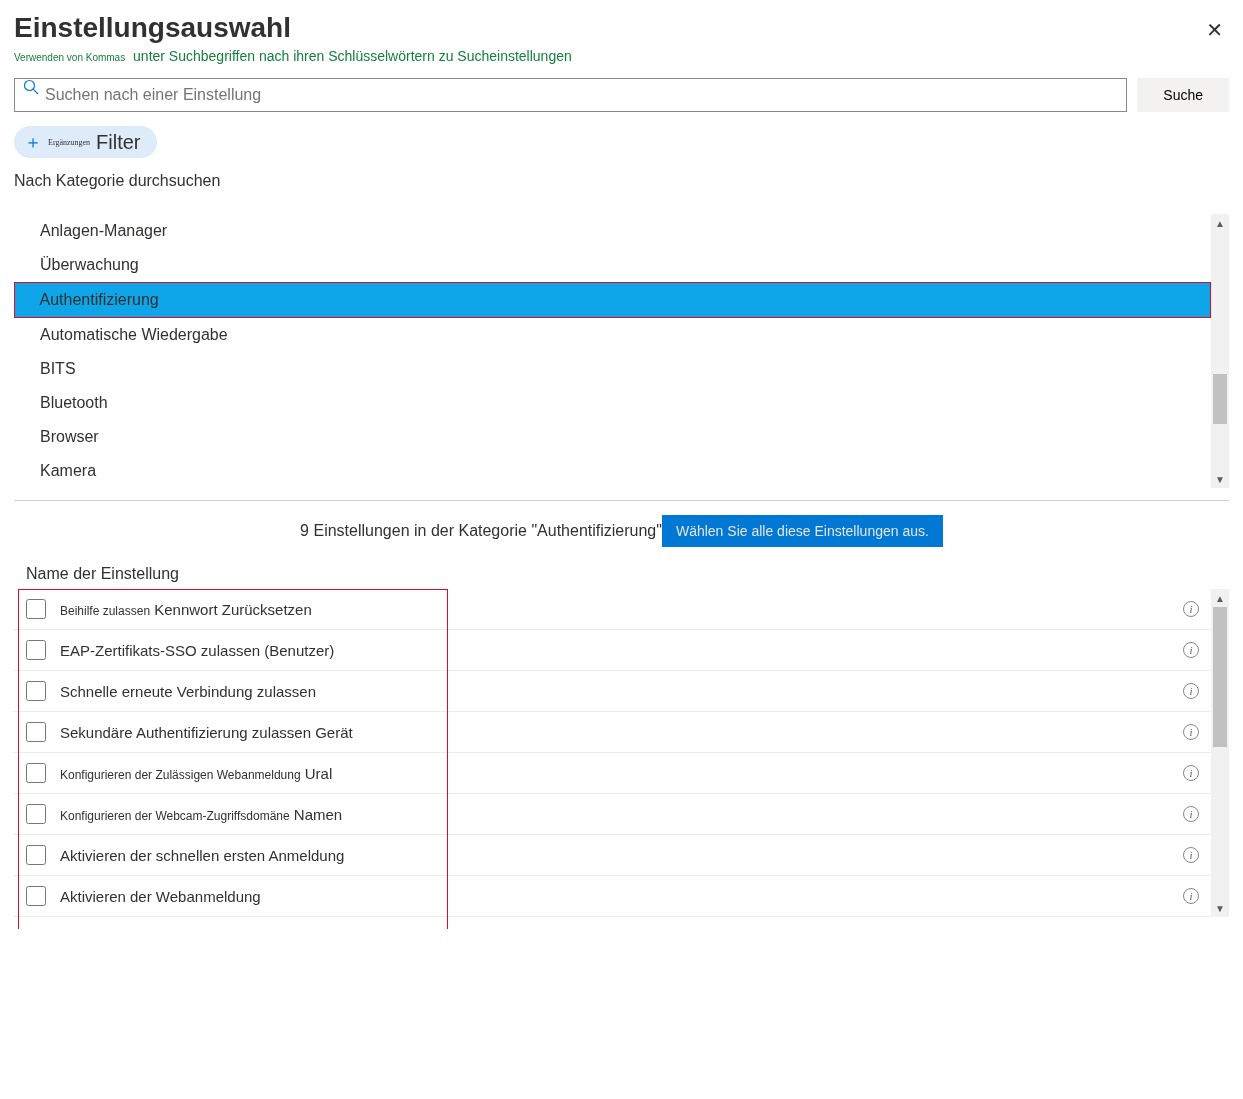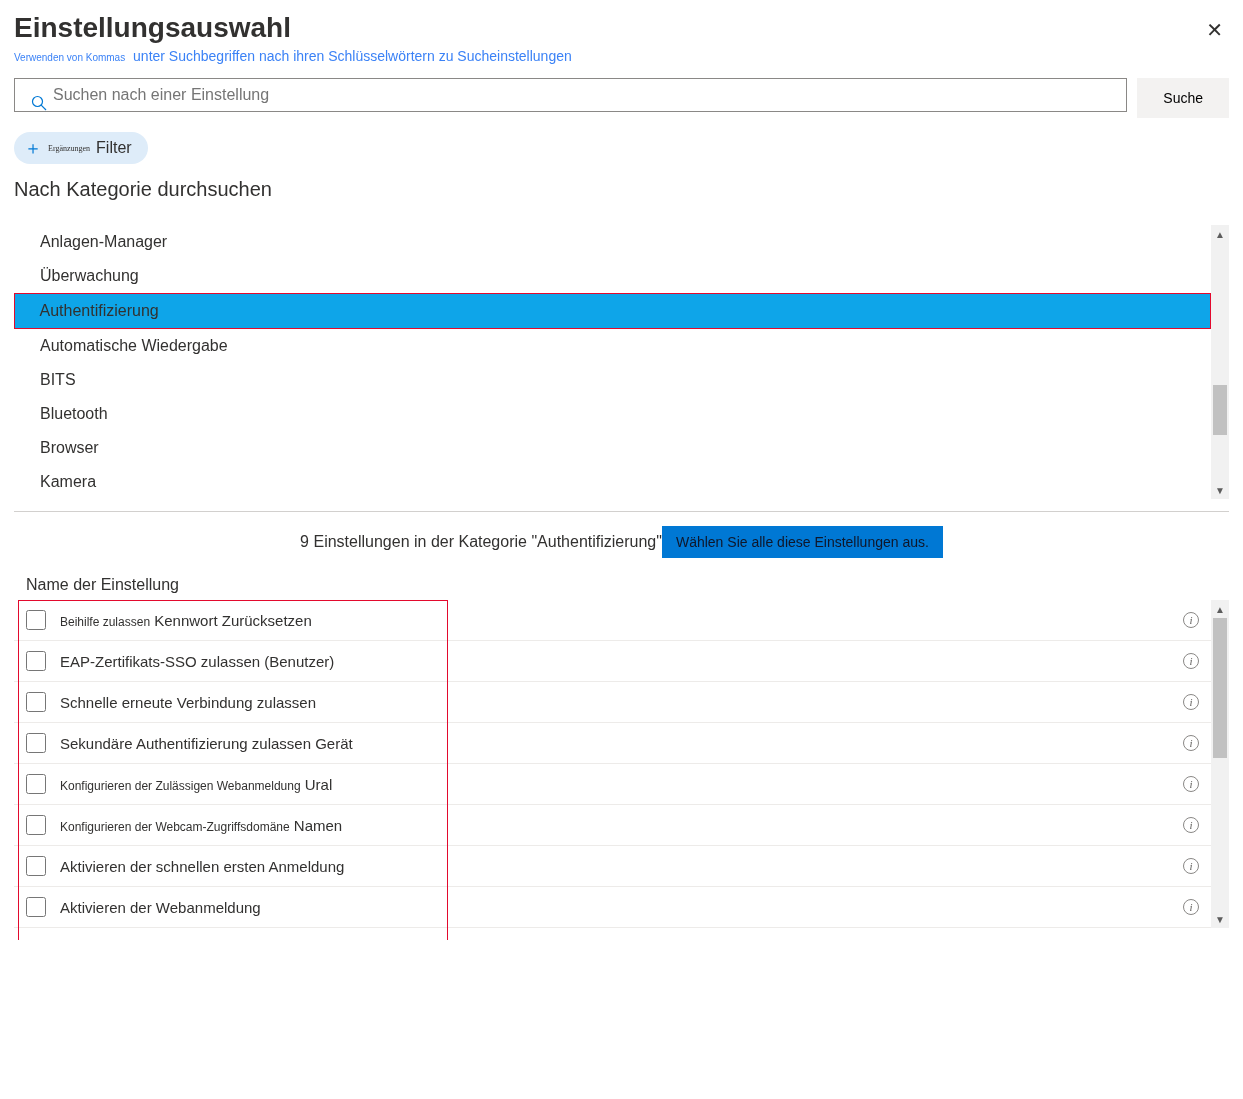--- a/index.html
+++ b/index.html
@@ -7,49 +7,49 @@
     font-family: "Segoe UI", -apple-system, BlinkMacSystemFont, sans-serif;
     font-size: 14px;
     color: #323130;
     background: #fff;
     width: 1243px;
     padding: 12px 14px;
   }
   .header-row { display: flex; justify-content: space-between; align-items: flex-start; }
   .title { font-size: 28px; font-weight: 600; margin-bottom: 4px; }
   .close-x { font-size: 20px; cursor: pointer; padding: 6px; color:#323130; }
-  .subtitle { font-size: 14px; color: #3b82f6; margin-bottom: 14px; }
+  .subtitle { font-size: 14px; color: #15803d; margin-bottom: 14px; }
   .sub-prefix { font-size: 10px; margin-right: 4px; }
   .search-row { display: flex; gap: 10px; margin-bottom: 14px; }
   .search-box {
     flex: 1;
     border: 1px solid #8a8886;
     height: 34px;
     display: flex;
-    align-items: flex-end;
-    padding: 0 16px;
+    align-items: flex-start;
+    padding: 0 8px;
   }
   .search-box svg { width: 16px; height: 16px; flex: none; }
   .search-box input {
     border: none; outline: none; flex: 1; font-size: 16px; height: 100%;
     padding-left: 6px; font-family: inherit;
   }
   .search-btn {
-    background: #f3f2f1; border: none; height: 40px; padding: 0 26px;
+    background: #f3f2f1; border: none; height: 34px; padding: 0 26px;
     font-size: 14px; cursor: pointer;
   }
   .filter-pill {
     display: inline-flex; align-items: center; gap: 6px;
     background: #deecf9; border-radius: 16px; height: 32px;
     padding: 0 16px 0 10px; cursor: pointer; margin-bottom: 14px;
   }
   .filter-plus { color: #0078d4; font-size: 18px; font-weight: 300; }
   .filter-small { font-size: 8px; font-family: Liberation Serif, serif; }
-  .filter-label { font-size: 16px; }
-  .browse-label { font-size: 20px; margin-bottom: 2px; }
+  .filter-label { font-size: 20px; }
+  .browse-label { font-size: 16px; margin-bottom: 2px; }
   .cat-wrap { display: flex; margin-top: 24px; }
   .cat-list { flex: 1; max-height: 322px; overflow: hidden; }
   .cat-item {
     font-size: 16px; padding: 8px 0 8px 26px; cursor: pointer;
   }
   .cat-item.selected {
     background: #0ea5e9;
     border: 1.5px solid #e3092d;
     padding-left: 24.5px;
   }
@@ -62,21 +62,21 @@
     font-size: 10px; color: #5c5c5c; cursor: pointer;
   }
   .scrollbar .thumb {
     position: absolute; left: 2px; right: 2px; background: #c1c1c1;
   }
   .divider { height: 1px; background: #d2d0ce; margin: 12px 0 14px; }
   .results-bar { display: flex; justify-content: center; align-items: center; margin-bottom: 18px; }
   .results-count { font-size: 16px; }
   .results-count .num { }
   .select-all-btn {
-    background: #0078d4; color: #0f172a; border: none; padding: 8px 14px;
+    background: #0078d4; color: #e5e5e5; border: none; padding: 8px 14px;
     font-size: 14px; cursor: pointer;
   }
   .col-header { font-size: 16px; padding-left: 12px; margin-bottom: 6px; }
   .settings-wrap { display: flex; position: relative; }
   .settings-list { flex: 1; }
   .setting-row {
     display: flex; align-items: center; padding: 10px 12px;
     border-bottom: 1px solid #edebe9;
   }
   .setting-row input[type=checkbox] {

